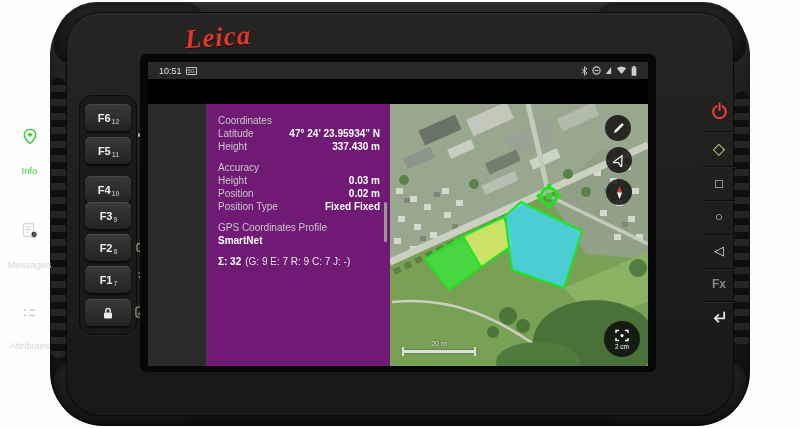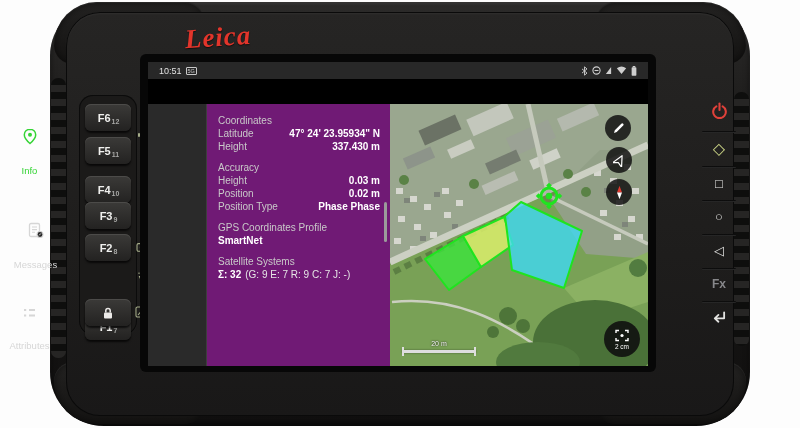--- a/index.html
+++ b/index.html
@@ -101,21 +101,21 @@
       <span class="sub">10</span>
     </div>
   <div class="fkey" style="top:202px;">
       <span>F3</span>
       <span class="sub">9</span>
     </div>
   <div class="fkey" style="top:234px;">
       <span>F2</span>
       <span class="sub">8</span>
     </div>
-  <div class="fkey" style="top:266px;margin-top:47px;">
+  <div class="fkey" style="top:266px;">
       <span>F1</span>
       <span class="sub">7</span>
     </div>
   <div class="fkey" style="top:299px;">
     <svg width="14" height="14" viewBox="0 0 14 14">
       <path d="M4.8,6.5 V4.6 A2.2,2.2 0 0 1 9.2,4.6 V6.5" stroke="#eceae8" stroke-width="1.5" fill="none"></path>
       <rect x="3" y="6.5" width="8" height="6" rx="1" fill="#eceae8"></rect>
     </svg>
   </div>
 
@@ -206,21 +206,21 @@
   <div class="sidebar">
     <div class="divider"></div>
   </div>
   <div class="tab active" style="top:128px;">
     <svg width="16" height="17" viewBox="0 0 16 17">
       <path d="M8,1.2 C4.8,1.2 2.3,3.7 2.3,6.8 C2.3,10.8 8,15.5 8,15.5 C8,15.5 13.7,10.8 13.7,6.8 C13.7,3.7 11.2,1.2 8,1.2 Z" stroke="#35d435" stroke-width="1.5" fill="none"></path>
       <circle cx="8" cy="6.7" r="2" fill="#35d435"></circle>
     </svg>
     <div class="tlabel">Info</div>
   </div>
-  <div class="tab idle" style="top:222px;padding-left:6px;">
+  <div class="tab idle" style="top:222px;">
     <svg width="17" height="17" viewBox="0 0 17 17">
       <rect x="2.5" y="1.5" width="10" height="13" rx="1.5" stroke="#d6d6d6" stroke-width="1.3" fill="none"></rect>
       <path d="M5,5 L10,5 M5,7.6 L10,7.6 M5,10.2 L8,10.2" stroke="#d6d6d6" stroke-width="1.1"></path>
       <circle cx="13" cy="12.5" r="3" fill="#2a2a2a" stroke="#d6d6d6" stroke-width="1.1"></circle>
       <path d="M12,13.4 L14,11.4" stroke="#d6d6d6" stroke-width="1"></path>
     </svg>
     <div class="tlabel">Messages</div>
   </div>
   <div class="tab idle" style="top:306px;">
     <svg width="17" height="14" viewBox="0 0 17 14">
@@ -244,29 +244,28 @@
     <div class="irow">
         <span class="lbl">Height</span>
         <span class="val">0.03 m</span>
       </div>
     <div class="irow">
         <span class="lbl">Position</span>
         <span class="val">0.02 m</span>
       </div>
     <div class="irow">
         <span class="lbl">Position Type</span>
-        <span class="val">Phase Phase</span>
+        <span class="val">Fixed Fixed</span>
       </div>
     <div class="gap"></div>
     <div class="sech">GPS Coordinates Profile</div>
     <div class="irow">
         <span class="val">SmartNet</span>
       </div>
     <div class="gap"></div>
-    <div class="sech">Satellite Systems</div>
     <div class="irow" style="justify-content:flex-start;gap:4px;">
       <span class="val">Σ: 32</span>
       <span style="color:#e6e6e6;">(G: 9  E: 7  R: 9  C: 7  J: -)</span>
     </div>
   </div>
   <div class="scrollthumb"></div>
 
   <div class="mapwrap">
     <svg width="258" height="262" viewBox="0 0 258 262">
       <rect width="258" height="262" fill="#79a156"></rect>

